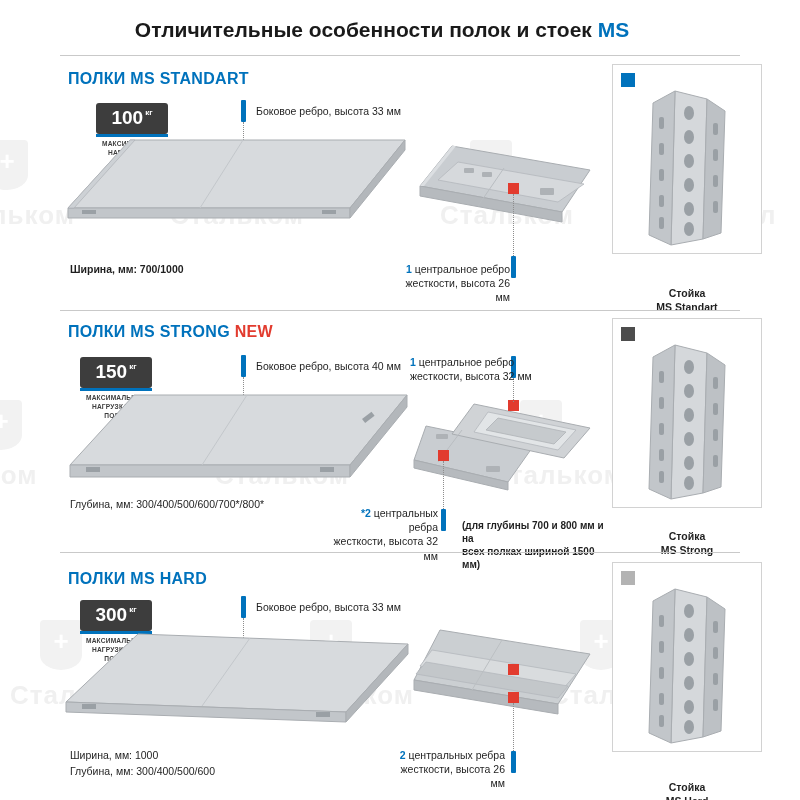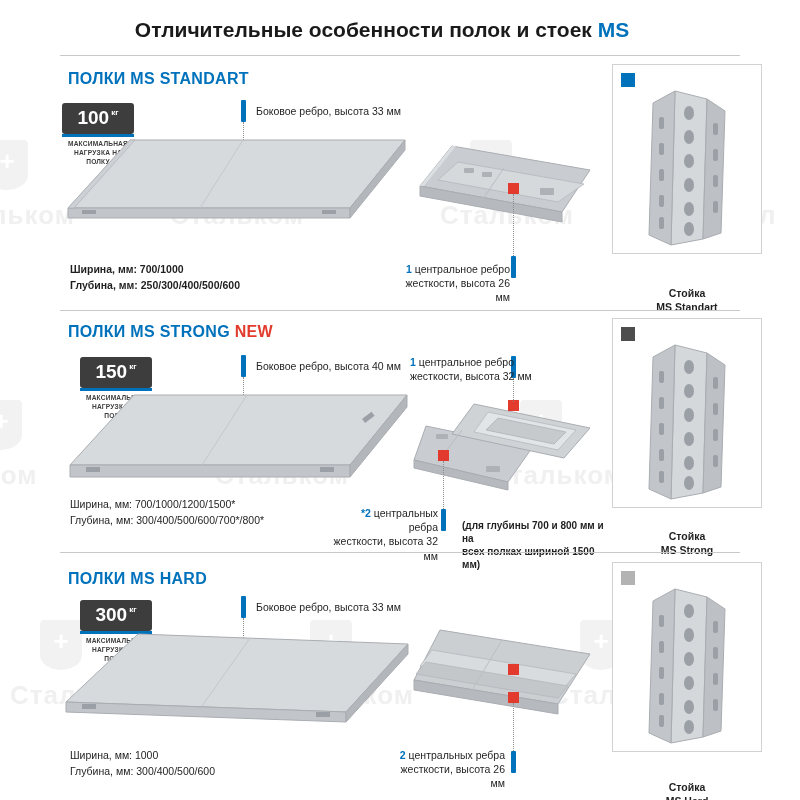--- a/index.html
+++ b/index.html
@@ -97,21 +97,21 @@
 
 <div class="title">
   <span>Отличительные особенности полок и стоек </span><span class="ms">MS</span>
 </div>
 <div class="rule" style="top:55px;"></div>
 
 <div class="sec-head" style="left:68px; top:70px;">
   <span>ПОЛКИ MS STANDART</span>
 </div>
 
-<div class="badge" style="left:62px; top:103px;">
+<div class="badge" style="left:96px; top:103px;">
   <div class="box">
     <span class="val">100</span><span class="unit">кг</span>
   </div>
   <div class="bar"></div>
   <div class="cap">
     <div>МАКСИМАЛЬНАЯ</div>
     <div>НАГРУЗКА НА ПОЛКУ</div>
   </div>
 </div>
 
@@ -145,21 +145,20 @@
 <div class="redsq" style="left:508px; top:183px;"></div>
 <div class="vline" style="left:513px; top:194px; height:62px;"></div>
 <div class="vsolid" style="left:511px; top:256px; height:22px;"></div>
 <div class="callout" style="left:400px; top:262px; width:110px; text-align:right;">
   <span class="blue">1</span><span style="white-space:pre-line;"> центральное ребро
 жесткости, высота 26 мм</span>
 </div>
 
 <div class="specs" style="left:70px; top:262px;font-weight:bold;">
   <div>Ширина, мм: 700/1000</div>
-  <div>Глубина, мм: 250/300/400/500/600</div>
 </div>
 
 <div class="standbox" style="left:612px; top:64px; width:150px; height:190px;">
   <div class="sq" style="background:#0072bc;"></div>
   <svg style="position:absolute; left:28px; top:22px;" width="96" height="162" viewBox="0 0 96 162">
     <polygon points="34,4 66,12 62,152 30,158" fill="#d5d8db" stroke="#a9adb1" stroke-width="1"></polygon>
     <polygon points="12,16 34,4 30,158 8,148" fill="#c2c6ca" stroke="#a9adb1" stroke-width="1"></polygon>
     <polygon points="66,12 84,24 80,146 62,152" fill="#bdc1c5" stroke="#a9adb1" stroke-width="1"></polygon>
     <g fill="#9aa0a5">
       <ellipse cx="48" cy="26" rx="5" ry="7"></ellipse>
@@ -244,21 +243,20 @@
 <div class="callout" style="left:330px; top:506px; width:108px; text-align:right;">
   <span class="blue">*</span><span class="blue">2</span><span style="white-space:pre-line;"> центральных ребра
 жесткости, высота 32 мм</span>
 </div>
 <div class="note" style="left:462px; top:506px; width:150px; white-space:pre-line;">
   <span>(для глубины 700 и 800 мм и на
 всех полках шириной 1500 мм)</span>
 </div>
 
 <div class="specs" style="left:70px; top:497px;">
-  <div>Ширина, мм: 700/1000/1200/1500*</div>
   <div>Глубина, мм: 300/400/500/600/700*/800*</div>
 </div>
 
 <div class="standbox" style="left:612px; top:318px; width:150px; height:190px;">
   <div class="sq" style="background:#4d4d4d;"></div>
   <svg style="position:absolute; left:28px; top:22px;" width="96" height="162" viewBox="0 0 96 162">
     <polygon points="34,4 66,12 62,152 30,158" fill="#d5d8db" stroke="#a9adb1" stroke-width="1"></polygon>
     <polygon points="12,16 34,4 30,158 8,148" fill="#c2c6ca" stroke="#a9adb1" stroke-width="1"></polygon>
     <polygon points="66,12 84,24 80,146 62,152" fill="#bdc1c5" stroke="#a9adb1" stroke-width="1"></polygon>
     <g fill="#9aa0a5">

